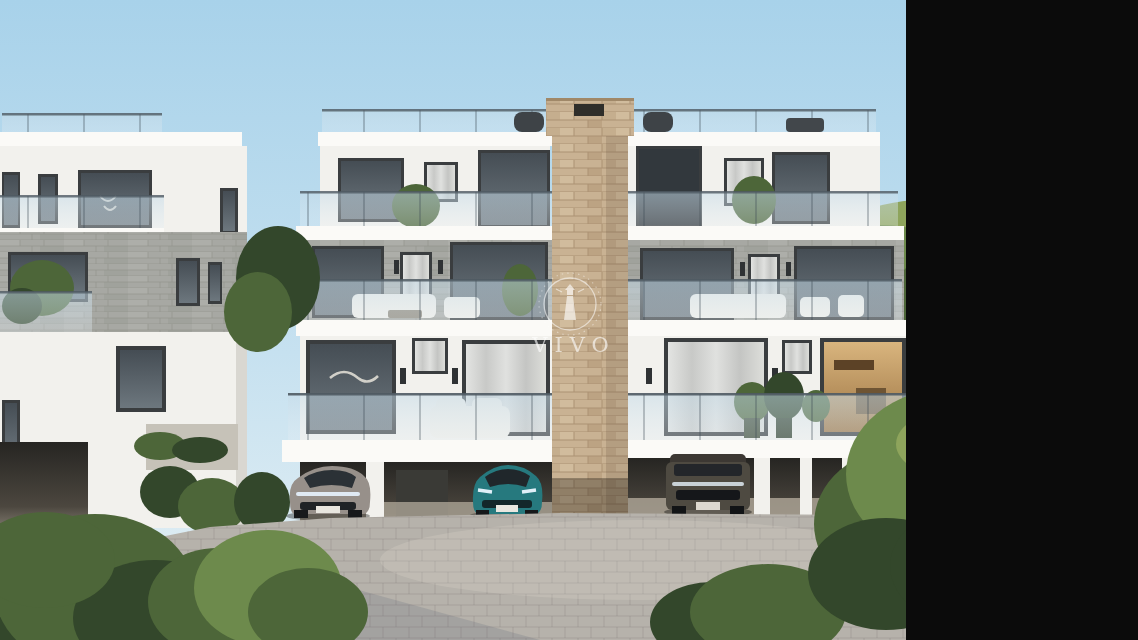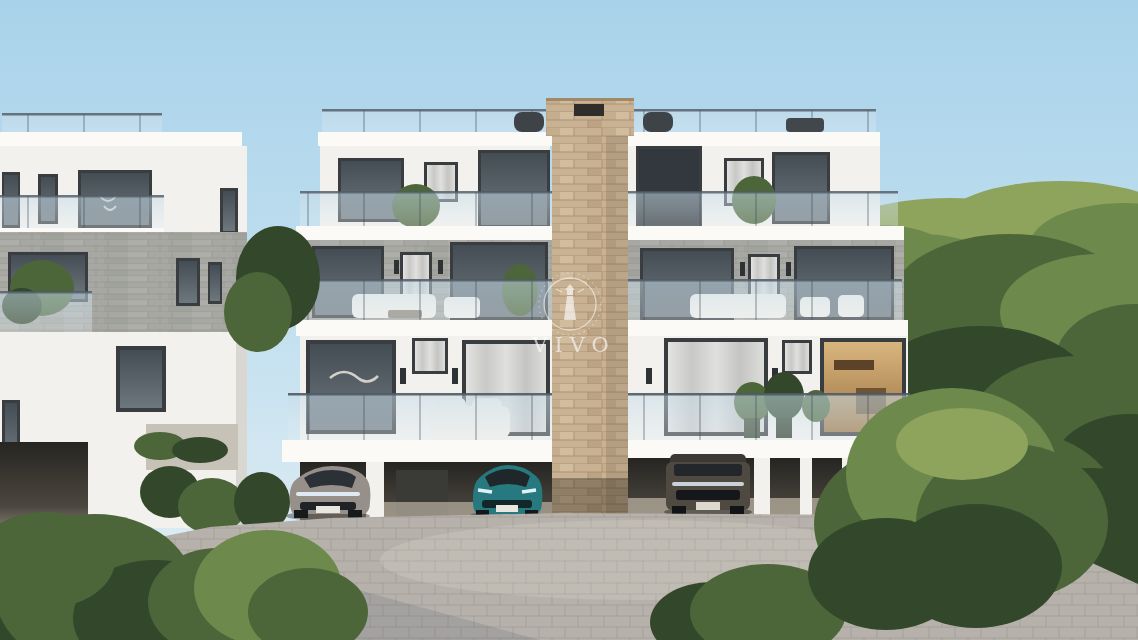--- a/index.html
+++ b/index.html
@@ -1,16 +1,16 @@
 <!DOCTYPE html>
 <html style="--sky_top: #a8d2ea; --sky_mid: #c6e1f0; --sky_low: #e7f1f4; --wall_white: #f2f1ed; --wall_shadow: #d9d7d1; --fascia: #fbfaf7; --frame_dark: #3a3d3f; --rail_dark: #4f5a63; --stone_base: #a7a8a3; --stone_line: #8f918b; --brick_base: #c9b293; --brick_line: #ac9273; --pavement: #b6b2ab; --concrete: #c6c2b8; --green_dark: #33472b; --green_mid: #4d6639; --green_light: #6d8a4c; --green_sun: #8ea45c; --car_silver: #97908a; --car_teal: #26797e; --car_suv: #4e4a41; --interior_warm: #c79d63; --furniture_white: #f1efe9;"><head>
 <meta charset="utf-8">
 <style>
   html,body{margin:0;padding:0;background:#0b0b0b;}
-  .stage{position:relative;width:1138px;height:640px;overflow:hidden;font-family:"DejaVu Sans",sans-serif;}
+  .stage{position:relative;width:906px;height:640px;overflow:hidden;font-family:"DejaVu Sans",sans-serif;}
   svg{display:block;}
   
   .sky-stop1{stop-color:var(--sky_top,#a8d2ea);}
   .sky-stop2{stop-color:var(--sky_mid,#c6e1f0);}
   .sky-stop3{stop-color:var(--sky_low,#e7f1f4);}
   .wall{fill:var(--wall_white,#f2f1ed);}
   .wall-shadow{fill:var(--wall_shadow,#d9d7d1);}
   .fascia{fill:var(--fascia,#fbfaf7);}
   .frame{fill:var(--frame_dark,#3a3d3f);}
   .railbar{fill:var(--rail_dark,#4f5a63);}

